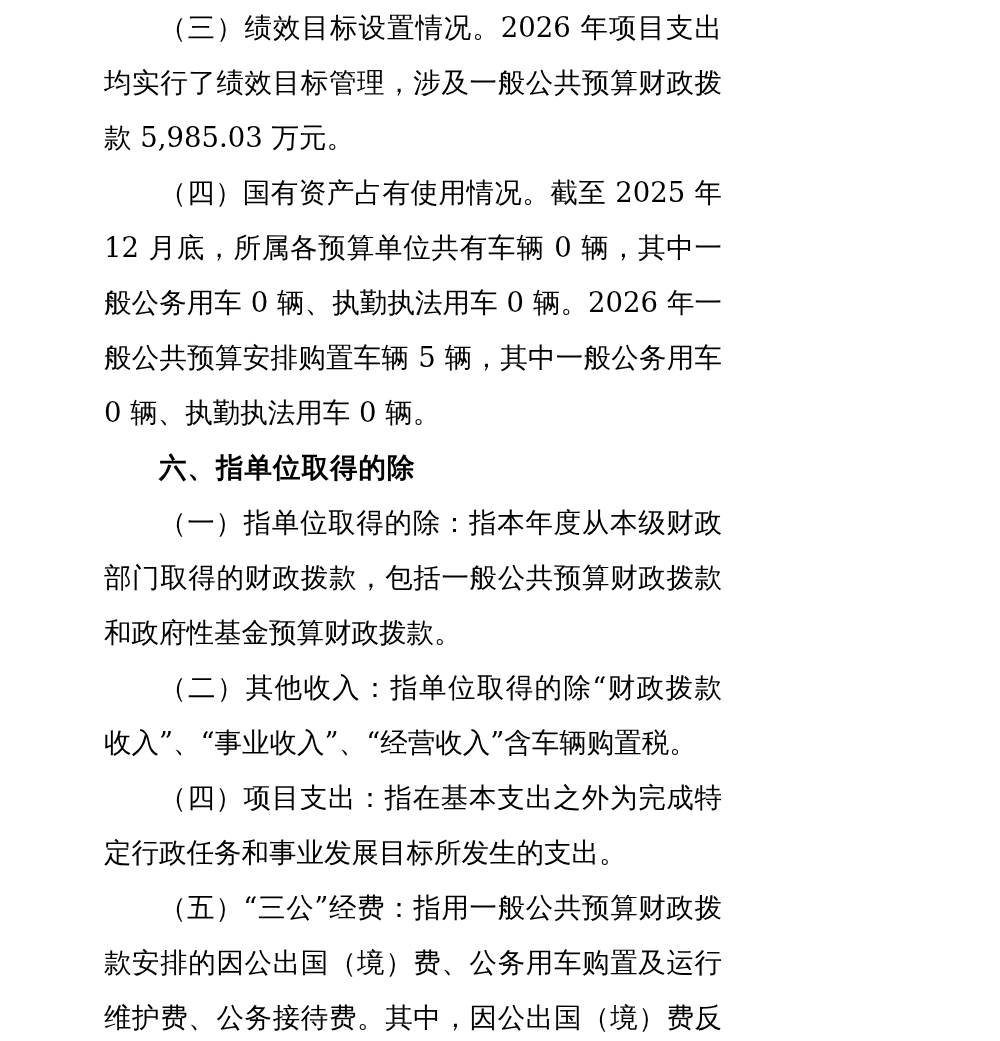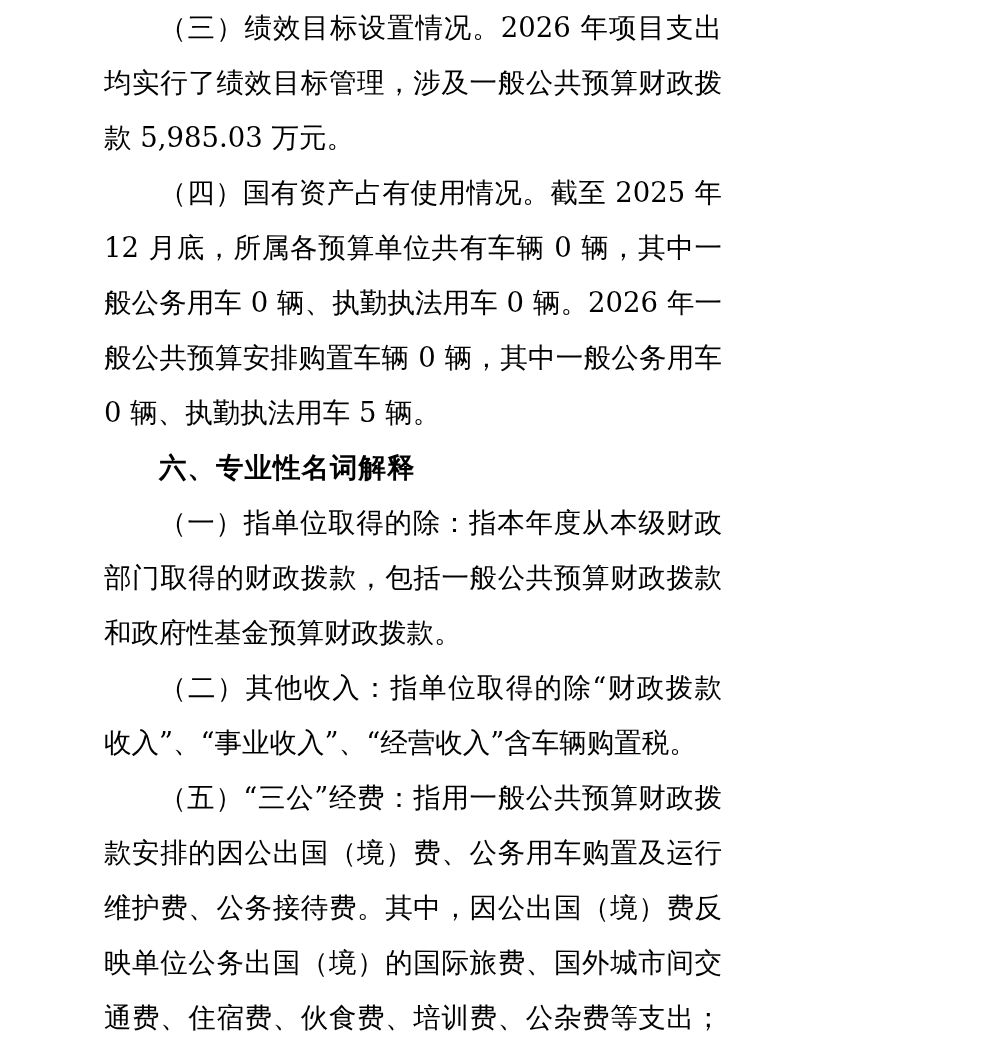--- a/index.html
+++ b/index.html
@@ -36,19 +36,20 @@
   .doc-body p {
     word-break: break-all;
   }
 </style>
 </head>
 <body>
 
 <div class="page">
   <div class="doc-body">
     <p>（三）绩效目标设置情况。2026 年项目支出均实行了绩效目标管理，涉及一般公共预算财政拨款 5,985.03 万元。</p>
-    <p>（四）国有资产占有使用情况。截至 2025 年 12 月底，所属各预算单位共有车辆 0 辆，其中一般公务用车 0 辆、执勤执法用车 0 辆。2026 年一般公共预算安排购置车辆 0 辆，其中一般公务用车 0 辆、执勤执法用车 5 辆。</p>
-    <p class="heading">六、专业性名词解释</p>
+    <p>（四）国有资产占有使用情况。截至 2025 年 12 月底，所属各预算单位共有车辆 0 辆，其中一般公务用车 0 辆、执勤执法用车 0 辆。2026 年一般公共预算安排购置车辆 5 辆，其中一般公务用车 0 辆、执勤执法用车 0 辆。</p>
+    <p class="heading">六、指单位取得的除</p>
     <p>（一）指单位取得的除：指本年度从本级财政部门取得的财政拨款，包括一般公共预算财政拨款和政府性基金预算财政拨款。</p>
     <p>（二）其他收入：指单位取得的除“财政拨款收入”、“事业收入”、“经营收入”含车辆购置税。</p>
+    <p>（四）项目支出：指在基本支出之外为完成特定行政任务和事业发展目标所发生的支出。</p>
     <p>（五）“三公”经费：指用一般公共预算财政拨款安排的因公出国（境）费、公务用车购置及运行维护费、公务接待费。其中，因公出国（境）费反映单位公务出国（境）的国际旅费、国外城市间交通费、住宿费、伙食费、培训费、公杂费等支出；公务用车购置费反映单位公务用车购置支出（含车辆购置税）；公务用车运行维护费反映单位按规定保留的公务用车燃料费、维修费、</p>
   </div>
 </div>
 
 </body></html>

